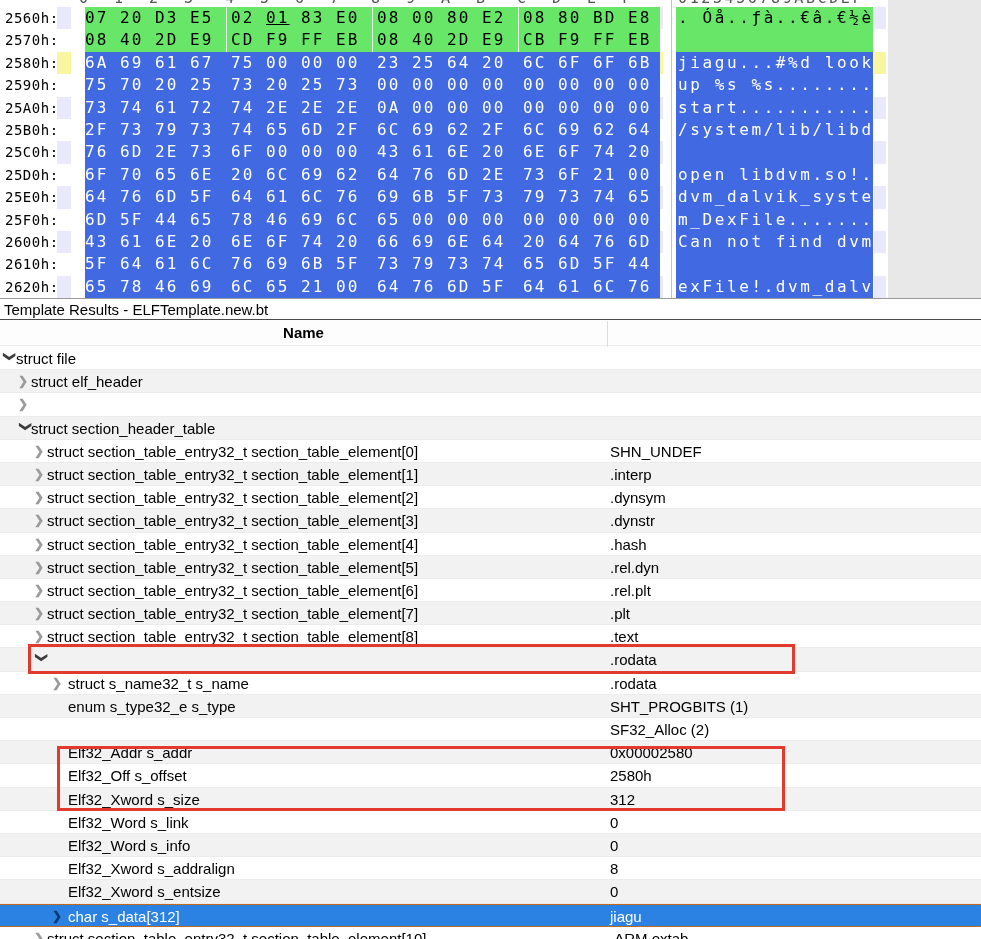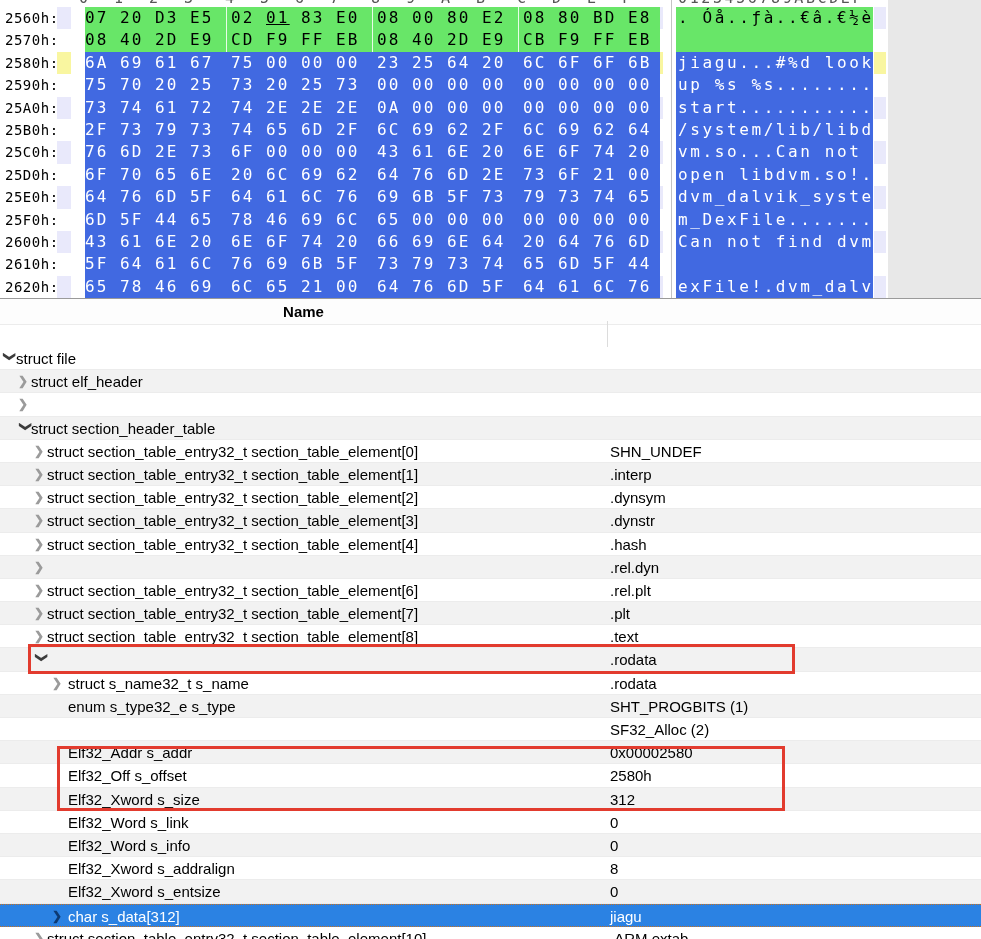--- a/index.html
+++ b/index.html
@@ -261,21 +261,20 @@
             <span class="byte gdiv" style="left: 292px;">43</span>
             <span class="byte" style="left: 327px;">61</span>
             <span class="byte" style="left: 362px;">6E</span>
             <span class="byte" style="left: 397px;">20</span>
             <span class="byte gdiv" style="left: 438px;">6E</span>
             <span class="byte" style="left: 473px;">6F</span>
             <span class="byte" style="left: 508px;">74</span>
             <span class="byte" style="left: 543px;">20</span>
           </div>
           <div class="asciibg"></div>
-          <div class="asciitext">vm.so...Can not </div>
         </div>
         <div class="hex-row row-blue">
           <span class="addr">25D0h:</span>
           <span class="stripe sA white"></span>
           <span class="stripe sB white"></span>
           <span class="stripe sC white"></span>
           <div class="hexbytes">
             <span class="byte" style="left: 0px;">6F</span>
             <span class="byte" style="left: 35px;">70</span>
             <span class="byte" style="left: 70px;">65</span>
@@ -424,20 +423,21 @@
           </div>
           <div class="asciibg"></div>
           <div class="asciitext">exFile!.dvm_dalv</div>
         </div>
       </div>
     <div id="vline1"></div>
     <div id="rightgray"></div>
   </div>
 
   <div id="panel">
+    <div id="panel-title">Template Results - ELFTemplate.new.bt</div>
     <div id="grid-header">
       <div id="name-head">Name</div>
     </div>
     <div id="col-divider"></div>
     <div id="treerows">
         <div class="trow">
           <span class="chev exp" style="left: 2px;">❯</span>
           <span class="tlabel" style="left: 16px;">struct file</span>
         </div>
         <div class="trow alt">
@@ -471,20 +471,21 @@
           <span class="tlabel" style="left: 47px;">struct section_table_entry32_t section_table_element[3]</span>
           <span class="tvalue">.dynstr</span>
         </div>
         <div class="trow">
           <span class="chev" style="left: 34px;">❯</span>
           <span class="tlabel" style="left: 47px;">struct section_table_entry32_t section_table_element[4]</span>
           <span class="tvalue">.hash</span>
         </div>
         <div class="trow alt">
           <span class="chev" style="left: 34px;">❯</span>
+          <span class="tlabel" style="left: 47px;">struct section_table_entry32_t section_table_element[5]</span>
           <span class="tvalue">.rel.dyn</span>
         </div>
         <div class="trow">
           <span class="chev" style="left: 34px;">❯</span>
           <span class="tlabel" style="left: 47px;">struct section_table_entry32_t section_table_element[6]</span>
           <span class="tvalue">.rel.plt</span>
         </div>
         <div class="trow alt">
           <span class="chev" style="left: 34px;">❯</span>
           <span class="tlabel" style="left: 47px;">struct section_table_entry32_t section_table_element[7]</span>

